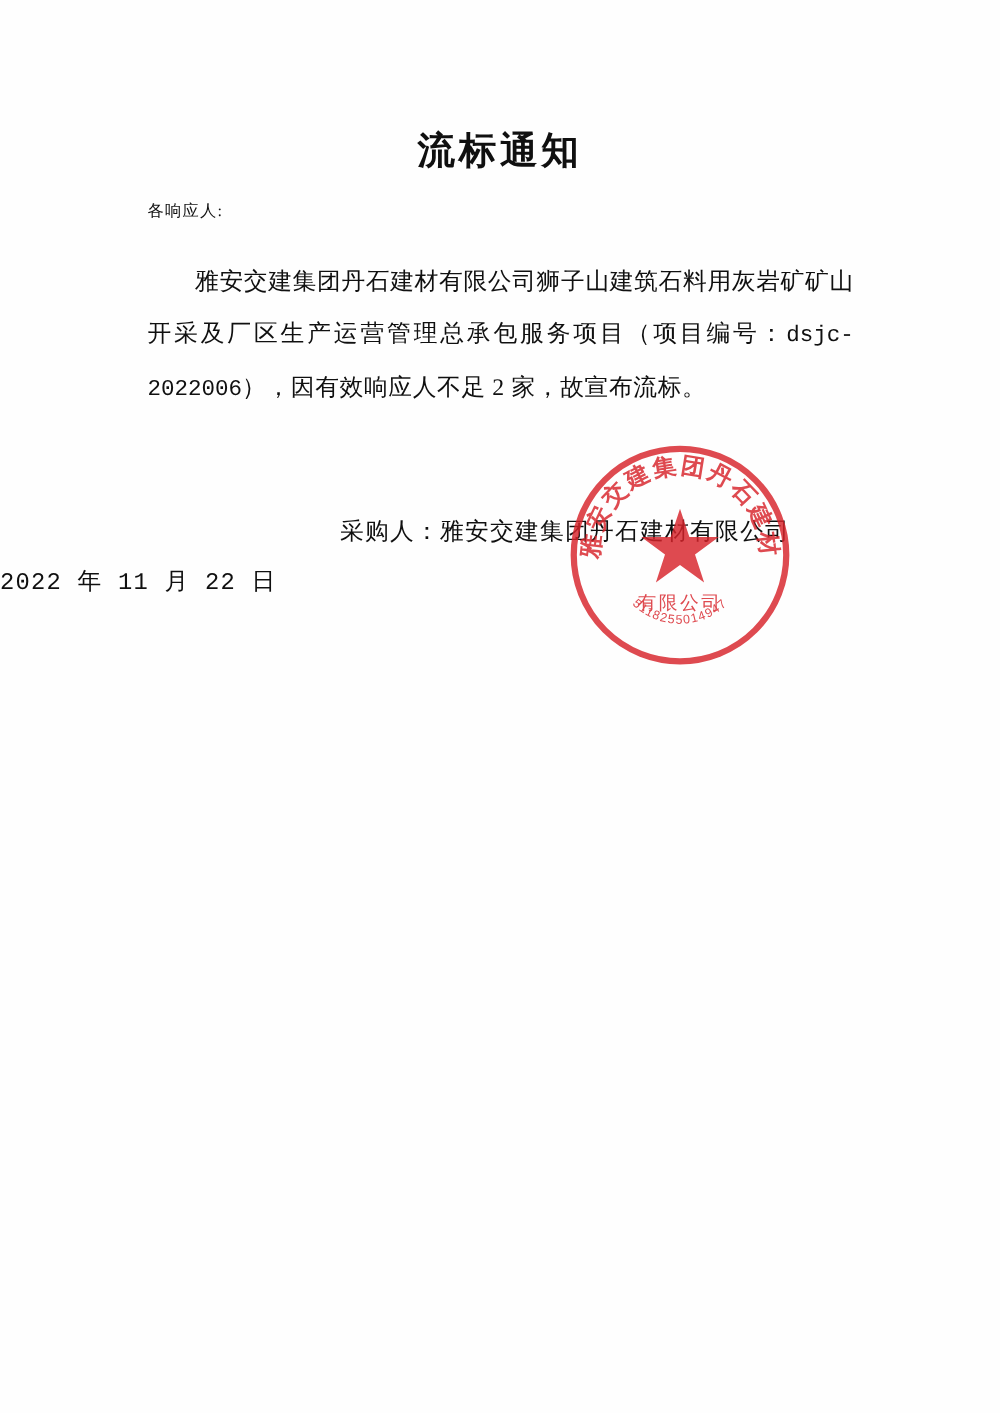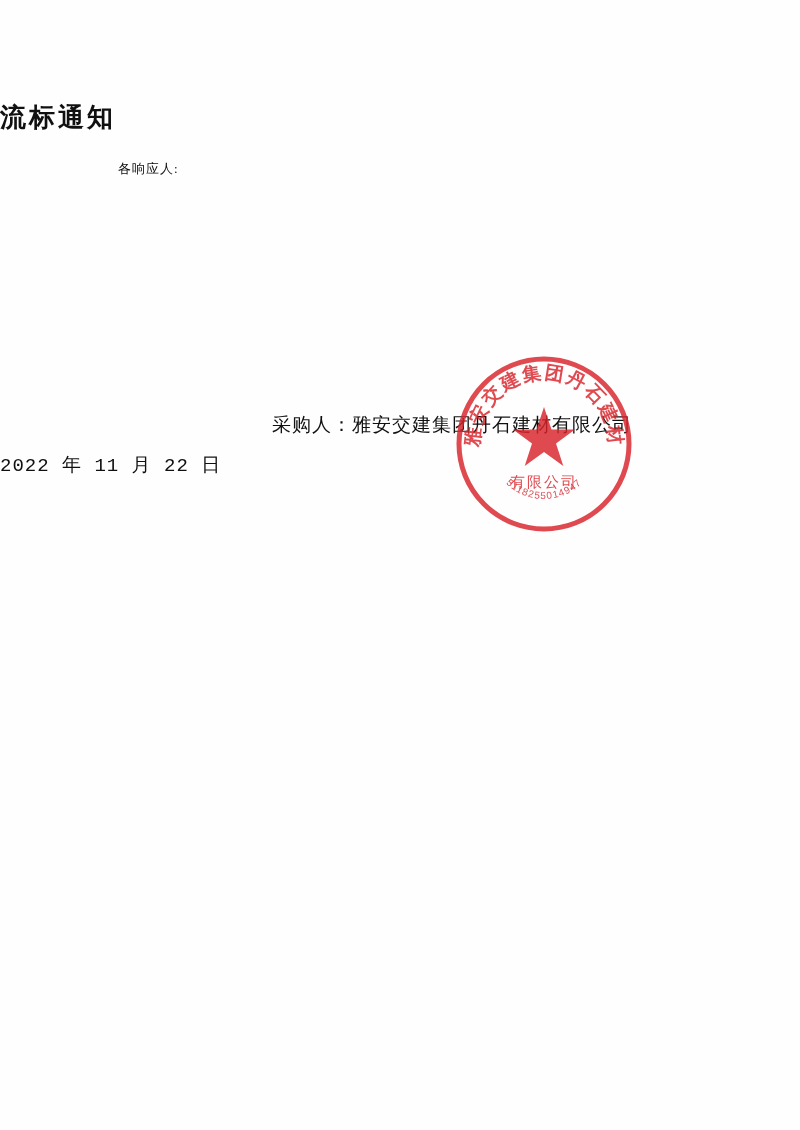--- a/index.html
+++ b/index.html
@@ -20,21 +20,22 @@
     width: 800px;
     height: 1130px;
     box-sizing: border-box;
     background: #fefefe;
   }
   .doc-title {
     position: absolute;
     top: 100px;
     left: 0;
     width: 800px;
-    font-size: 26px;
+    text-align: center;
+    font-size: 30px;
     font-weight: bold;
     letter-spacing: 3px;
     font-family: Liberation Serif, serif;
   }
   .salutation {
     position: absolute;
     top: 160px;
     left: 118px;
     font-size: 13px;
     letter-spacing: 1px;
@@ -103,20 +104,21 @@
 </style>
 </head>
 <body>
 
 <div class="page">
 
   <div class="doc-title">流标通知</div>
 
   <div class="salutation">各响应人:</div>
 
+  <div class="body-text"><span>雅安交建集团丹石建材有限公司狮子山建筑石料用灰岩矿矿山开采及厂区生产运营管理总承包服务项目（项目编号：</span><span class="code">dsjc-2022006</span><span>），因有效响应人不足 2 家，故宣布流标。</span></div>
 
   <div class="sign-block">
     <div class="sign-line"><span>采购人：</span><span>雅安交建集团丹石建材有限公司</span></div>
     <div class="sign-date">2022 年 11 月 22 日</div>
   </div>
 
   <div class="seal">
     <svg viewBox="0 0 178 178" xmlns="http://www.w3.org/2000/svg">
       <defs>
         <path id="arcTop" d="M 24,89 A 65,65 0 0 1 154,89" fill="none"></path>

